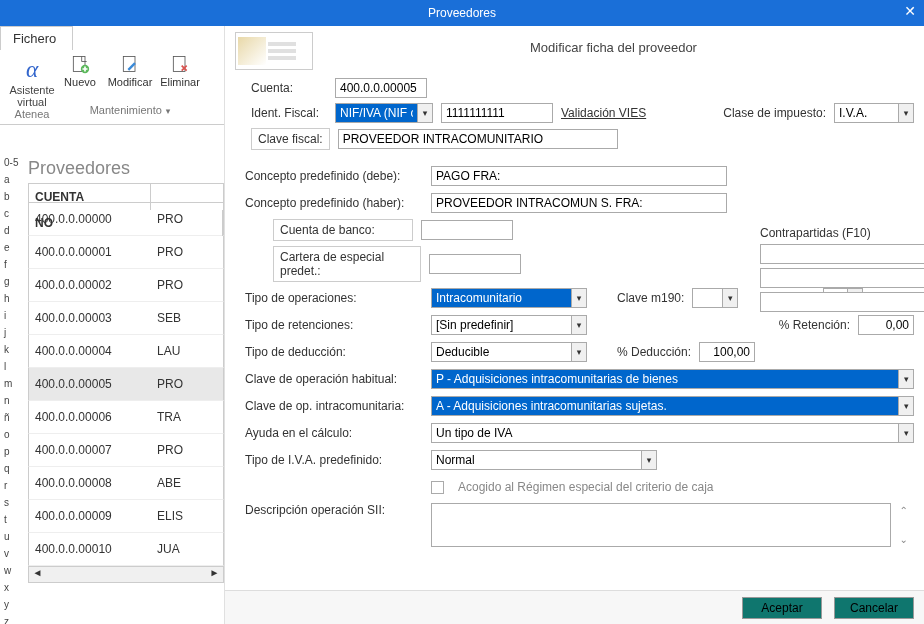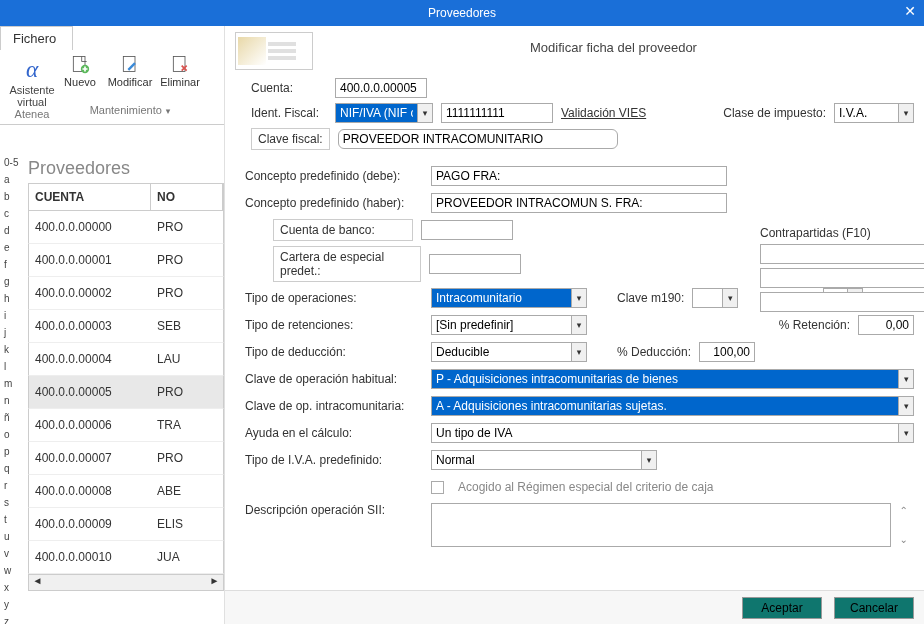--- a/index.html
+++ b/index.html
@@ -60,21 +60,21 @@
 .ta-arrows { position: absolute; right: 6px; top: 2px; display: flex; flex-direction: column; gap: 18px; font-size: 10px; color: #888; }
 
 .button-bar { position: absolute; bottom: 0; left: 0; right: 0; height: 34px; border-top: 1px solid #ddd; background: #f7f7f7; display: flex; justify-content: flex-end; align-items: center; padding: 0 10px; gap: 12px; }
 .btn-std { width: 80px; height: 22px; border: 1px solid #999; background: #0f766e; font-size: 12px; cursor: pointer; }
 
 .left-panel { position: absolute; left: 0; top: 152px; width: 224px; bottom: 0; display: flex; }
 .alpha-strip { width: 24px; display: flex; flex-direction: column; font-size: 10px; color: #444; padding: 2px 0 0 4px; }
 .alpha-strip span { line-height: 17px; cursor: pointer; }
 .grid-area { flex: 1; padding: 0 0 0 4px; }
 .grid-title { color: #888; font-size: 18px; font-weight: 300; margin: 6px 0 4px 0; }
-.grid-header { display: flex; border: 1px solid #ccc; height: 28px; }
+.grid-header { display: flex; border: 1px solid #ccc; height: 20px; flex-direction: column; }
 .gh { padding: 6px 6px; font-weight: bold; border-right: 1px solid #ccc; }
 .gh1 { width: 122px; }
 .gh2 { flex: 1; }
 .grid-row { display: flex; border-left: 1px solid #ccc; border-right: 1px solid #ccc; border-bottom: 1px solid #eee; height: 33px; align-items: center; }
 .grid-row.selected { background: #e8e8e8; }
 .gc1 { width: 122px; padding: 0 6px; }
 .gc2 { flex: 1; padding: 0 6px; }
 .hscroll { height: 17px; border: 1px solid #ccc; background: #f0f0f0; display: flex; align-items: center; }
 .hscroll .arrow-btn { width: 17px; height: 15px; text-align: center; font-size: 10px; cursor: pointer; }
 .hscroll .track { flex: 1; }
@@ -252,21 +252,21 @@
       <span class="link">Validación VIES</span>
       <span style="flex:1"></span>
       <span class="label">Clase de impuesto:</span>
       <span class="combo">
         <input style="width: 64px;" value="I.V.A.">
         <span class="btn">▾</span>
       </span>
     </div>
     <div class="form-row">
       <span class="label-box" style="margin-left:16px;">Clave fiscal:</span>
-      <input class="input" style="width: 280px; border-radius: 6px;" value="PROVEEDOR INTRACOMUNITARIO">
+      <input class="input" style="width: 280px;" value="PROVEEDOR INTRACOMUNITARIO">
     </div>
 
 
     <div class="tab-content">
       <div class="field-row">
         <span class="field-label">Concepto predefinido (debe):</span>
         <input class="input" style="width: 296px;" value="PAGO FRA:">
       </div>
       <div class="field-row">
         <span class="field-label">Concepto predefinido (haber):</span>

